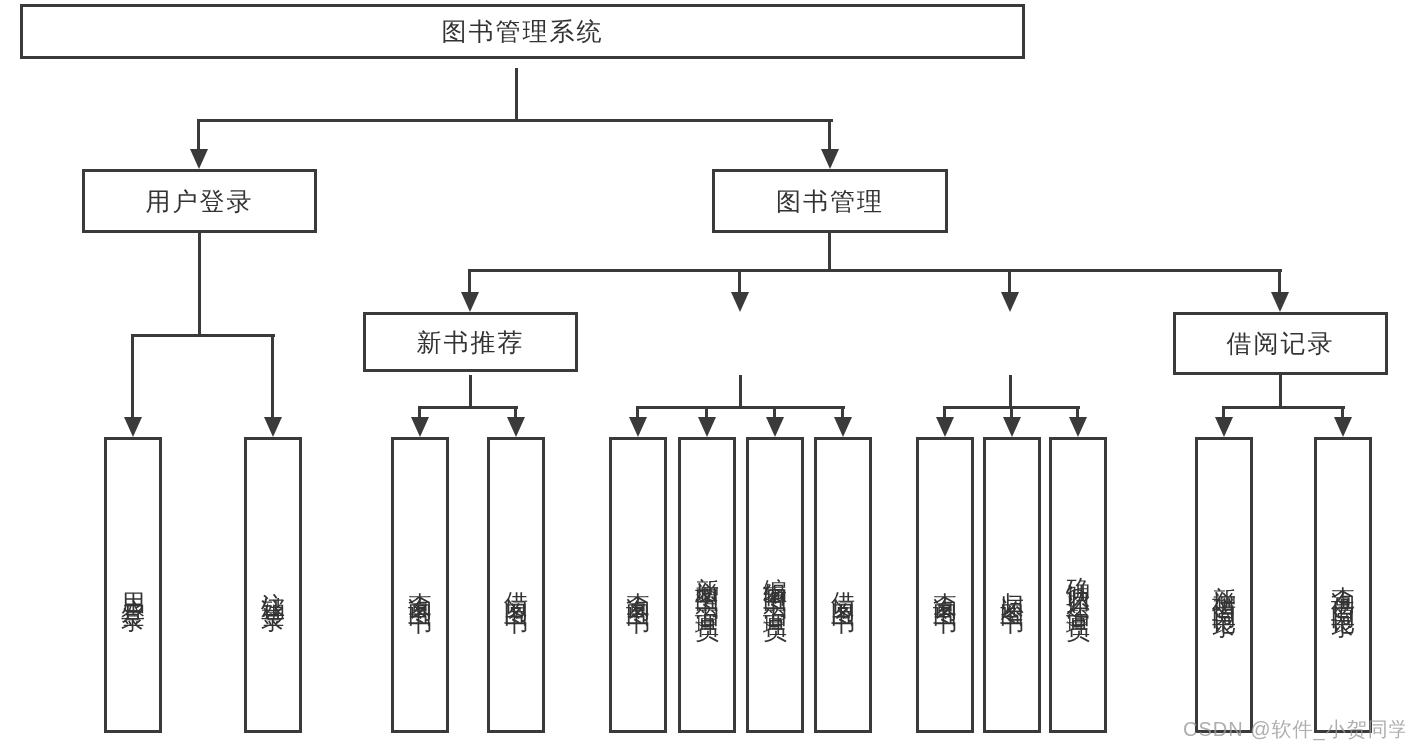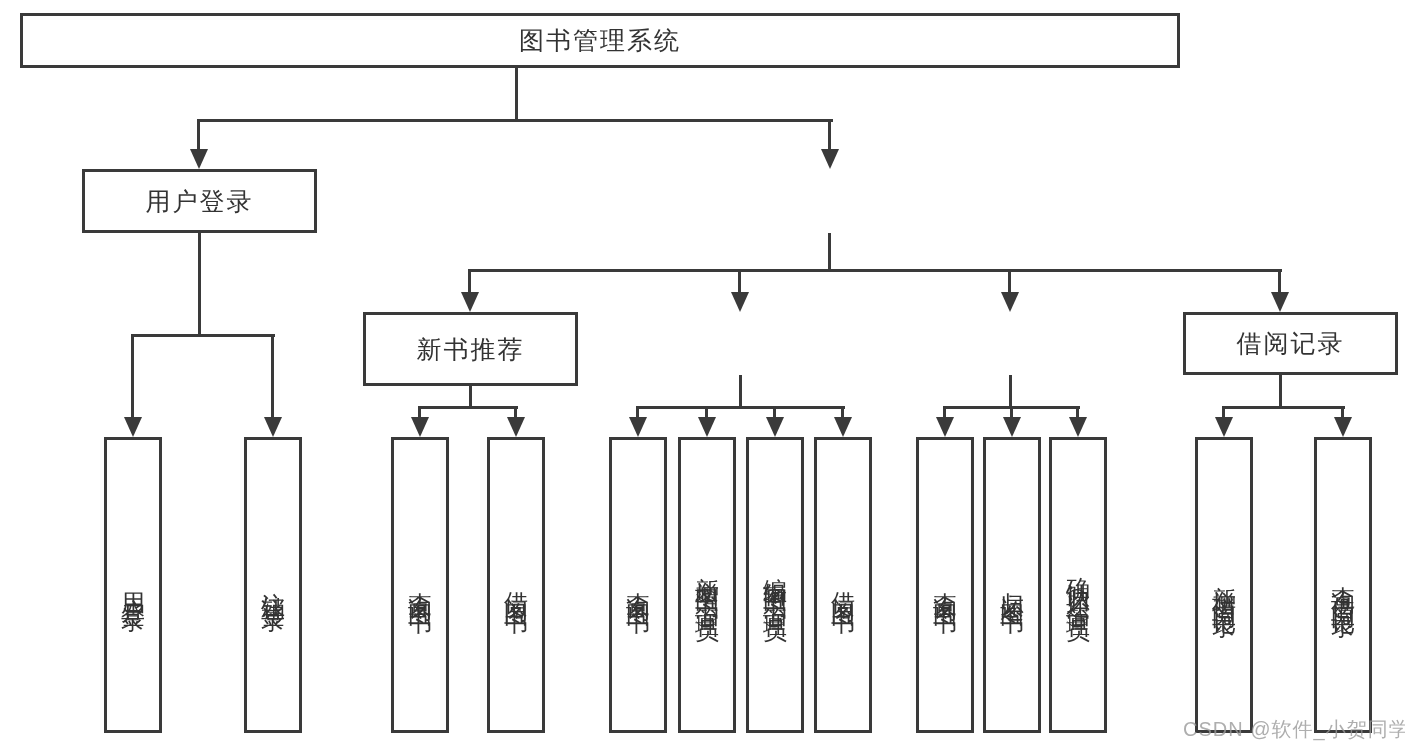--- a/index.html
+++ b/index.html
@@ -40,43 +40,44 @@
   .watermark{
     position:absolute;left:1183px;top:716px;z-index:5;
     font-size:20px;color:#9a9a9a;opacity:0.8;letter-spacing:1px;white-space:nowrap;
   }
 </style>
 </head>
 <body>
 
 <div id="canvas">
 
-  <div class="hbox" style="left:20px;top:13px;width:1160px;height:55px;">图书管理系统</div>
+  <div class="hbox" style="left:20px;top:4px;width:1005px;height:55px;">图书管理系统</div>
 
   <div class="vline" style="left:515px;top:68px;height:52px;"></div>
   <div class="hline" style="left:198px;top:119px;width:635px;"></div>
   <div class="arrow" style="left:190px;top:119px;height:50px;"></div>
   <div class="arrow" style="left:821px;top:119px;height:50px;"></div>
 
   <div class="hbox" style="left:82px;top:169px;width:235px;height:64px;">用户登录</div>
+  <div class="hbox" style="left:712px;top:169px;width:236px;height:64px;">图书管理</div>
 
   <div class="vline" style="left:198px;top:233px;height:102px;"></div>
   <div class="hline" style="left:132px;top:334px;width:143px;"></div>
   <div class="arrow" style="left:124px;top:334px;height:103px;"></div>
   <div class="arrow" style="left:264px;top:334px;height:103px;"></div>
 
   <div class="vline" style="left:828px;top:233px;height:37px;"></div>
   <div class="hline" style="left:468px;top:269px;width:814px;"></div>
   <div class="arrow" style="left:461px;top:269px;height:43px;"></div>
   <div class="arrow" style="left:731px;top:269px;height:43px;"></div>
   <div class="arrow" style="left:1001px;top:269px;height:43px;"></div>
   <div class="arrow" style="left:1271px;top:269px;height:43px;"></div>
 
-  <div class="hbox" style="left:363px;top:312px;width:215px;height:74px;">新书推荐</div>
-  <div class="hbox" style="left:1173px;top:312px;width:215px;height:63px;margin-left:10px;">借阅记录</div>
+  <div class="hbox" style="left:363px;top:312px;width:215px;height:60px;">新书推荐</div>
+  <div class="hbox" style="left:1173px;top:312px;width:215px;height:63px;">借阅记录</div>
 
   <div class="vline" style="left:469px;top:375px;height:32px;"></div>
   <div class="hline" style="left:418px;top:406px;width:100px;"></div>
   <div class="arrow" style="left:411px;top:406px;height:31px;"></div>
   <div class="arrow" style="left:507px;top:406px;height:31px;"></div>
 
   <div class="vline" style="left:739px;top:375px;height:32px;"></div>
   <div class="hline" style="left:636px;top:406px;width:209px;"></div>
   <div class="arrow" style="left:629px;top:406px;height:31px;"></div>
   <div class="arrow" style="left:698px;top:406px;height:31px;"></div>

